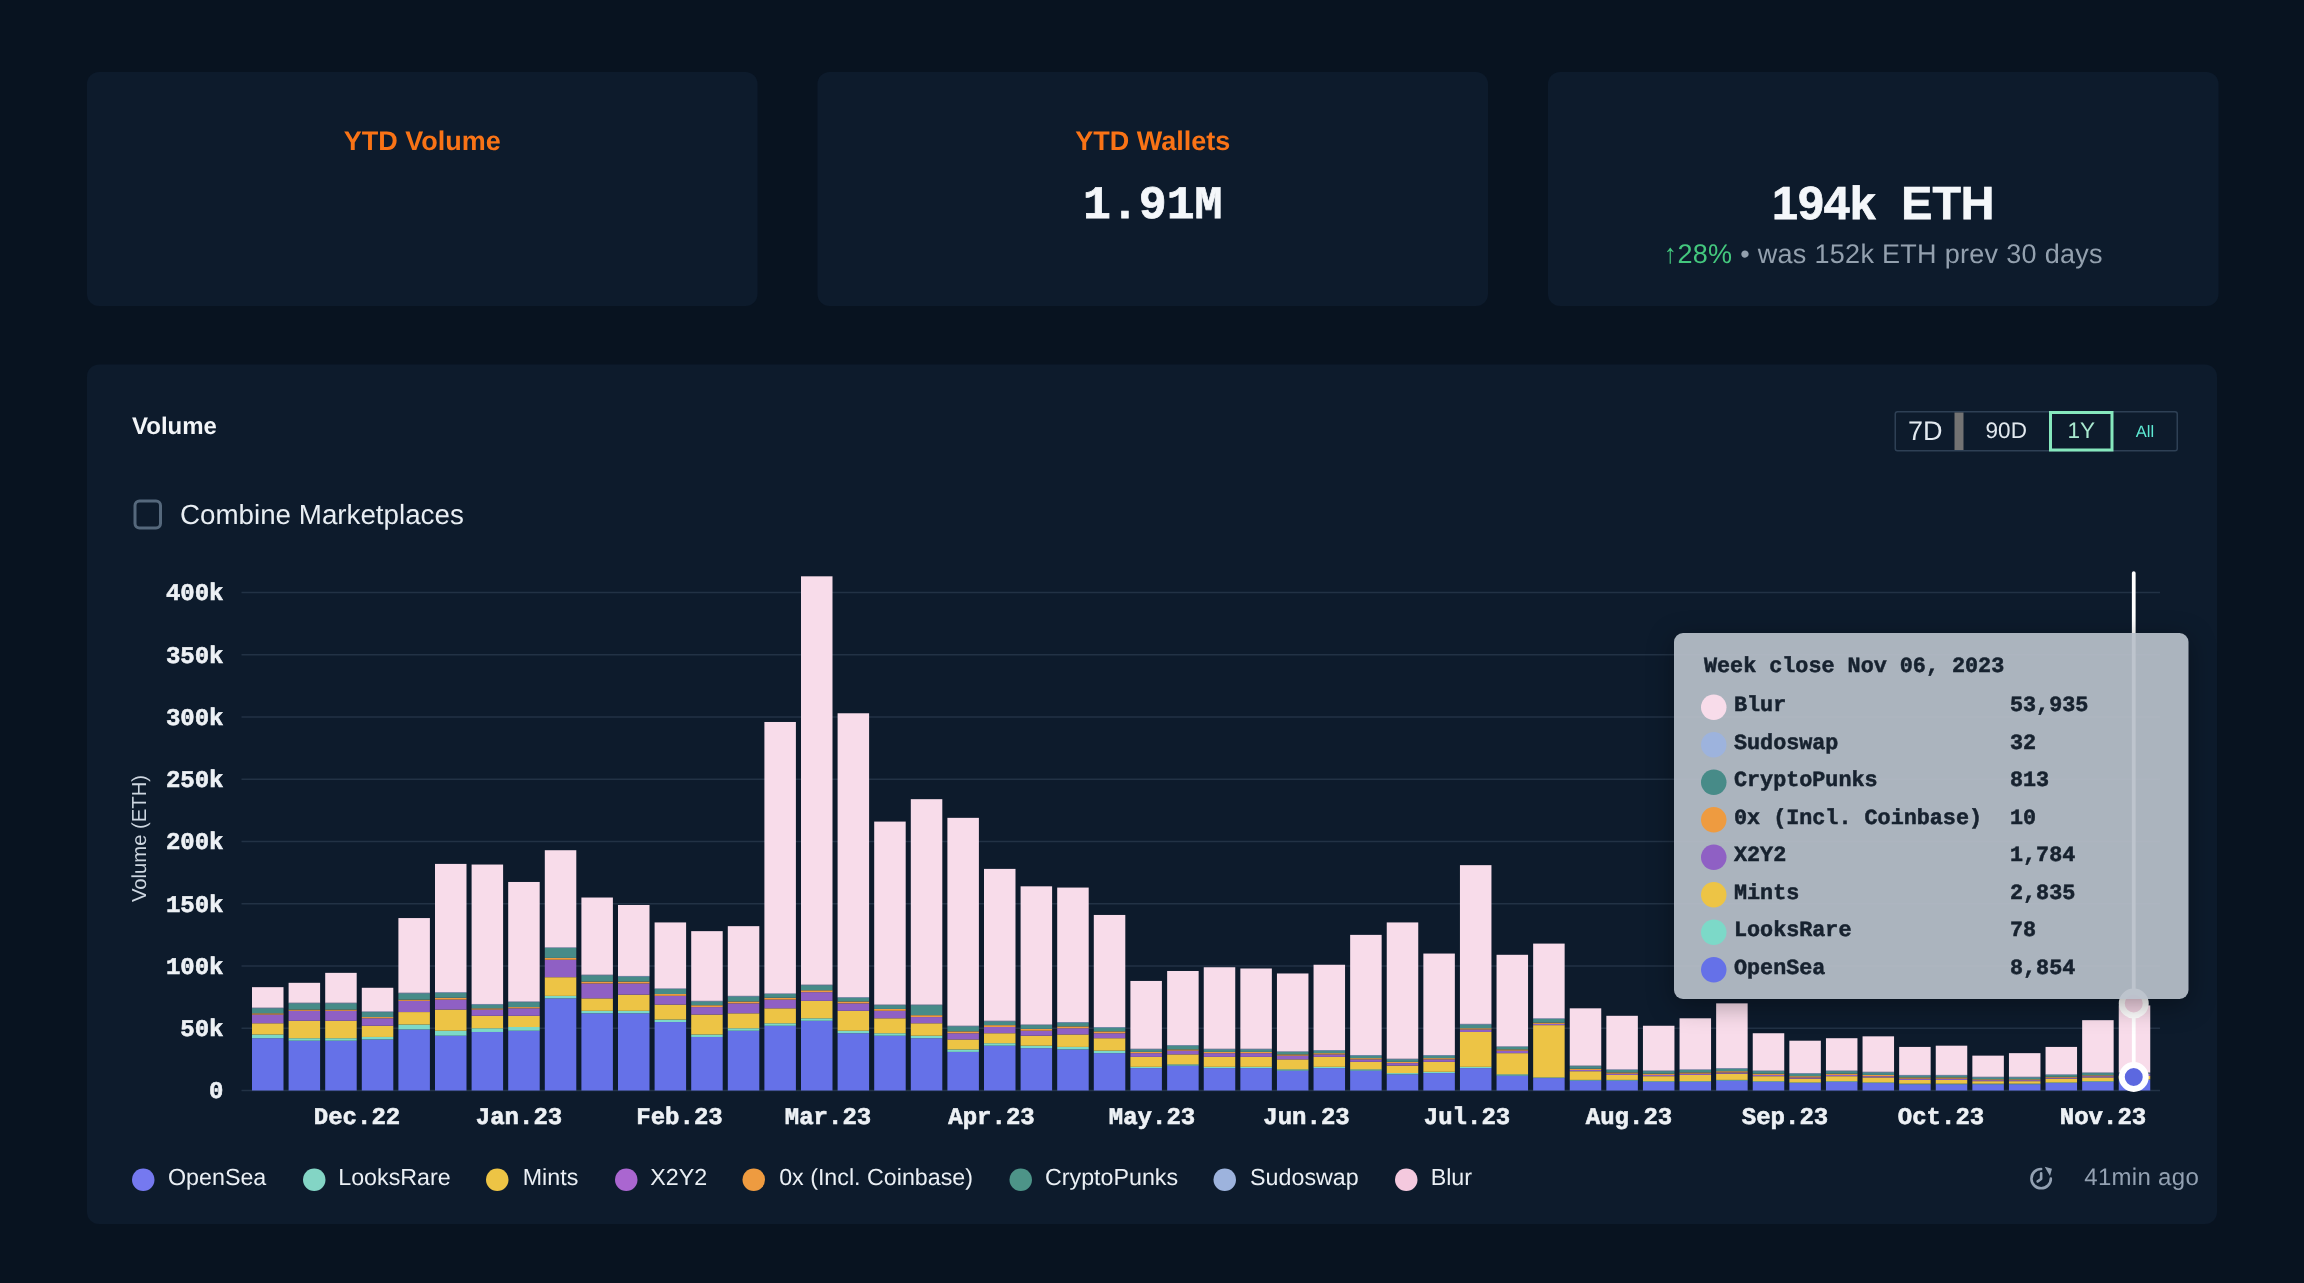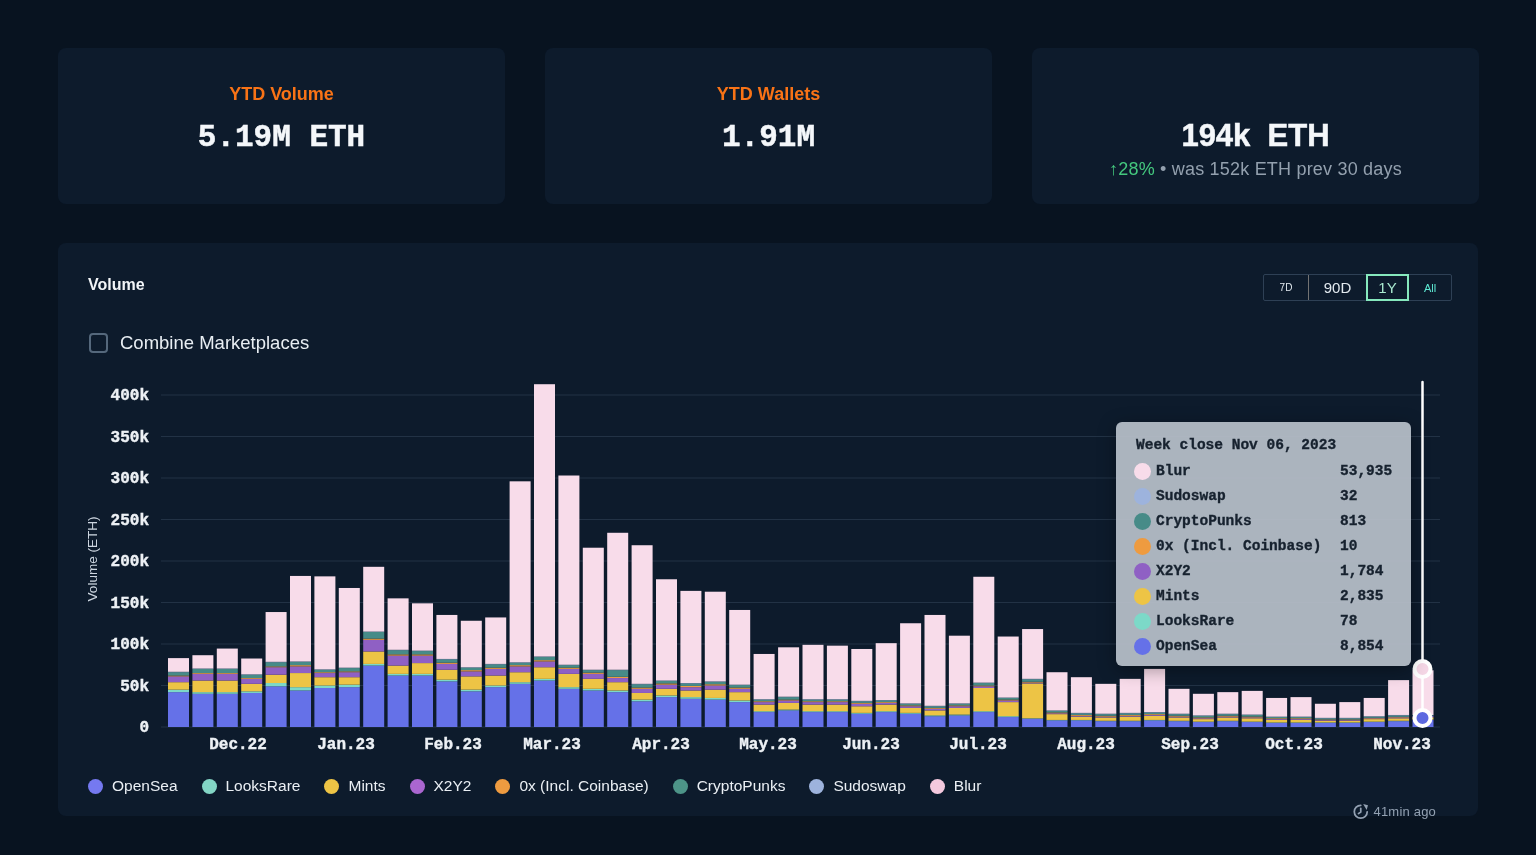--- a/index.html
+++ b/index.html
@@ -9,41 +9,40 @@
 .stat-title { position:absolute; width:100%; top:36px; text-align:center;
   font-size:18px; font-weight:bold; color:#f97316; }
 .stat-value { position:absolute; width:100%; top:72px; text-align:center;
   font-family:"Liberation Mono", monospace; font-size:31px; font-weight:bold; color:#f4f7fa; letter-spacing:0px; -webkit-text-stroke:0.5px #f4f7fa;}
 </style>
 </head>
 <body>
 
 <div class="card" style="left:58px; top:48px; width:447px; height:156px;">
   <div class="stat-title">YTD Volume</div>
-  <div class="stat-value">5.19M ETH</div>
 </div>
 
 <div class="card" style="left:545px; top:48px; width:447px; height:156px;">
   <div class="stat-title">YTD Wallets</div>
   <div class="stat-value">1.91M</div>
 </div>
 
 <div class="card" style="left:1032px; top:48px; width:447px; height:156px;">
   <div class="stat-value" style="font-family:'Liberation Sans',sans-serif;top:70px;">194k&nbsp;&nbsp;ETH</div>
   <div style="position:absolute;width:100%;top:111px;text-align:center;font-size:18px;letter-spacing:0.2px;color:#93a0ae;">
     <span style="color:#44c87e;">↑28%</span> <span style="color:#93a0ae;">• was 152k ETH prev 30 days</span>
   </div>
 </div>
 
 <div class="card" style="left:58px; top:243px; width:1420px; height:573px;"></div>
 
 <div style="position:absolute; left:88px; top:276px; font-size:16px; font-weight:bold; color:#f2f5f8;">Volume</div>
 
 <div style="position:absolute; left:1263px; top:274px; height:27px; display:flex; border:1px solid #2e4055; border-radius:2px;">
-  <div style="width:45px; display:flex;align-items:center;justify-content:center; font-size:10px; color:#e2e9ef; border-right:1px solid #737373;">7D</div>
+  <div style="width:45px; display:flex;align-items:center;justify-content:center; font-size:18px; color:#e2e9ef; border-right:6px solid #737373;">7D</div>
   <div style="width:57px; display:flex;align-items:center;justify-content:center; font-size:15px; color:#e2e9ef;">90D</div>
   <div style="width:43px; display:flex;align-items:center;justify-content:center; font-size:15px; color:#a9ead0; border:2px solid #86e8bd; margin:-1px 0;">1Y</div>
   <div style="width:42px; display:flex;align-items:center;justify-content:center; font-size:11px; color:#5eead4;">All</div>
 </div>
 
 <div style="position:absolute; left:89px; top:333px; width:19px; height:20px; border:2px solid #55687c; border-radius:4px;"></div>
 <div style="position:absolute; left:120px; top:332px; font-size:18.5px; color:#e8eef3;">Combine Marketplaces</div>
 
 <svg style="position:absolute; left:0; top:0;" width="1536" height="855" viewBox="0 0 1536 855">
 <line x1="161" y1="727.0" x2="1440" y2="727.0" stroke="#223245" stroke-width="1"></line>
@@ -491,21 +490,21 @@
 <text x="1086" y="749" text-anchor="middle" font-family="Liberation Mono, monospace" font-size="16" font-weight="bold" fill="#edf1f5" stroke="#edf1f5" stroke-width="0.4">Aug.23</text>
 <text x="1190" y="749" text-anchor="middle" font-family="Liberation Mono, monospace" font-size="16" font-weight="bold" fill="#edf1f5" stroke="#edf1f5" stroke-width="0.4">Sep.23</text>
 <text x="1294" y="749" text-anchor="middle" font-family="Liberation Mono, monospace" font-size="16" font-weight="bold" fill="#edf1f5" stroke="#edf1f5" stroke-width="0.4">Oct.23</text>
 <text x="1402" y="749" text-anchor="middle" font-family="Liberation Mono, monospace" font-size="16" font-weight="bold" fill="#edf1f5" stroke="#edf1f5" stroke-width="0.4">Nov.23</text>
 <text x="97" y="559" text-anchor="middle" font-family="Liberation Sans, sans-serif" font-size="13.5" fill="#cdd6e0" transform="rotate(-90 97 559)">Volume (ETH)</text>
 <line x1="1422.5" y1="382" x2="1422.5" y2="719" stroke="#ffffff" stroke-width="2.5" stroke-linecap="round"></line>
 <circle cx="1422.5" cy="669" r="8" fill="#f5d7e6" stroke="#ffffff" stroke-width="4"></circle>
 <circle cx="1422.5" cy="718" r="8" fill="#5c68e0" stroke="#ffffff" stroke-width="4"></circle>
 </svg>
 
-<div style="position:absolute; left:1116px; top:422px; width:295px; height:244px; background:rgba(184,192,201,0.93); border-radius:6px; box-shadow:0 4px 18px rgba(0,0,0,0.35); font-family:'Liberation Mono',monospace; font-size:14.5px; color:#17222f; -webkit-text-stroke:0.35px #17222f;">
+<div style="position:absolute; left:1116px; top:422px; width:343px; height:244px; background:rgba(184,192,201,0.93); border-radius:6px; box-shadow:0 4px 18px rgba(0,0,0,0.35); font-family:'Liberation Mono',monospace; font-size:14.5px; color:#17222f; -webkit-text-stroke:0.35px #17222f;">
 <div style="position:absolute;left:20px;top:15px;font-weight:bold;">Week close Nov 06, 2023</div>
 <div style="position:absolute;left:18px;top:40px;height:18px;display:flex;align-items:center;">
       <span style="display:inline-block;width:17px;height:17px;border-radius:50%;background:#f8dcea;margin-right:5px;"></span>
       <span style="font-weight:bold;">Blur</span>
     </div>
 <div style="position:absolute;left:224px;top:40px;height:18px;display:flex;align-items:center;font-weight:bold;">53,935</div>
 <div style="position:absolute;left:18px;top:65px;height:18px;display:flex;align-items:center;">
       <span style="display:inline-block;width:17px;height:17px;border-radius:50%;background:#9db3dd;margin-right:5px;"></span>
       <span style="font-weight:bold;">Sudoswap</span>
     </div>
@@ -570,20 +569,20 @@
 <div style="display:flex;align-items:center;">
       <span style="width:15px;height:15px;border-radius:50%;background:#9db3dd;margin-right:9px;flex:none;"></span>
       <span>Sudoswap</span>
     </div>
 <div style="display:flex;align-items:center;">
       <span style="width:15px;height:15px;border-radius:50%;background:#f4c9de;margin-right:9px;flex:none;"></span>
       <span>Blur</span>
     </div>
 </div>
 
-<div style="position:absolute; left:1352px; top:803px; display:flex; align-items:center; font-size:13px; letter-spacing:0.2px; color:#93a1b2;">
+<div style="position:absolute; left:1352px; top:777px; display:flex; align-items:center; font-size:16px; letter-spacing:0.2px; color:#93a1b2;gap:16px;">
 <svg width="17.5" height="17.5" viewBox="0 0 16 16" fill="none" style="margin-right:4px;">
       <path d="M8 2.1 A5.9 5.9 0 1 0 13.9 8" stroke="#93a1b2" stroke-width="1.6" stroke-linecap="round"></path>
       <path d="M10.2 0.8 L14.6 2.0 L13.4 6.4 Z" fill="#93a1b2"></path>
       <path d="M8 4.8 V8.2 L5.9 9.7" stroke="#93a1b2" stroke-width="1.6" stroke-linecap="round" stroke-linejoin="round"></path>
     </svg>
     <span>41min ago</span>
 </div>
 
 </body></html>

